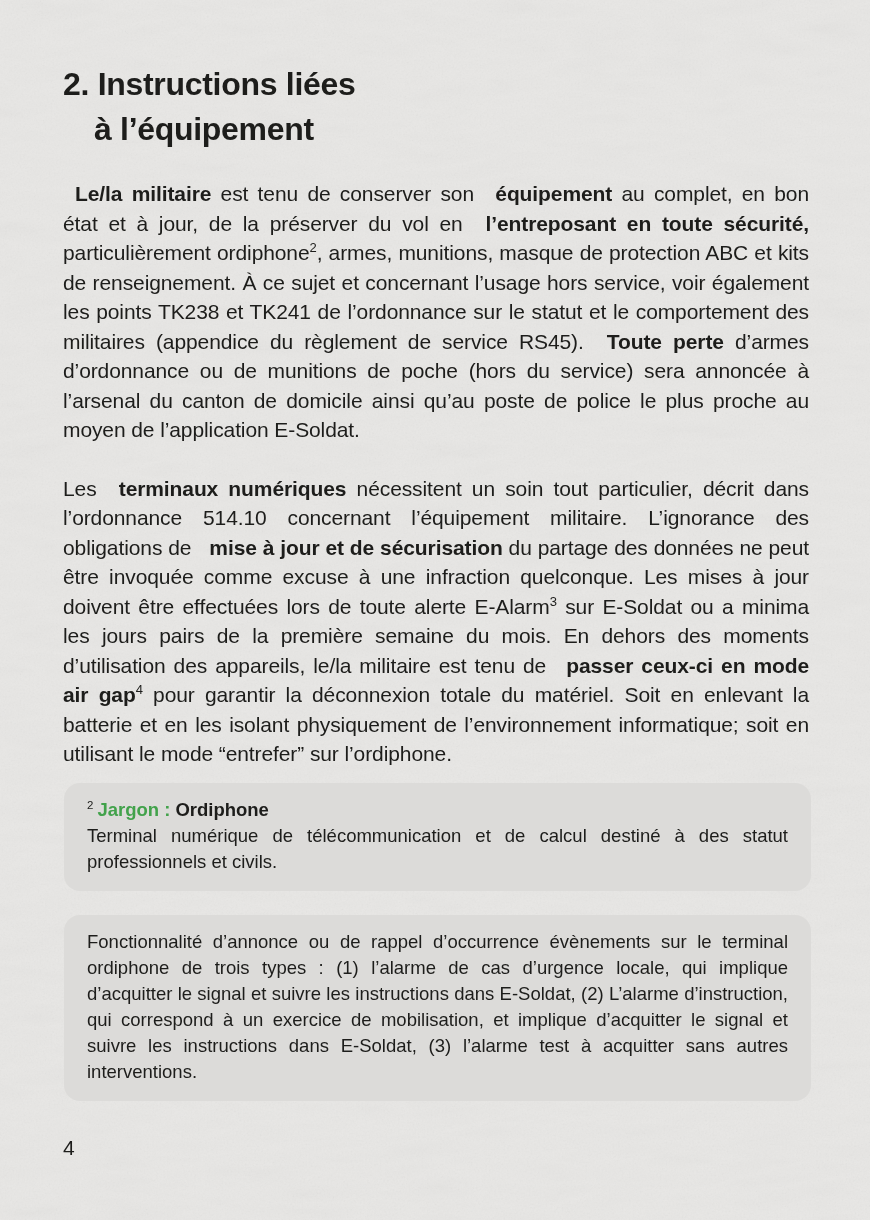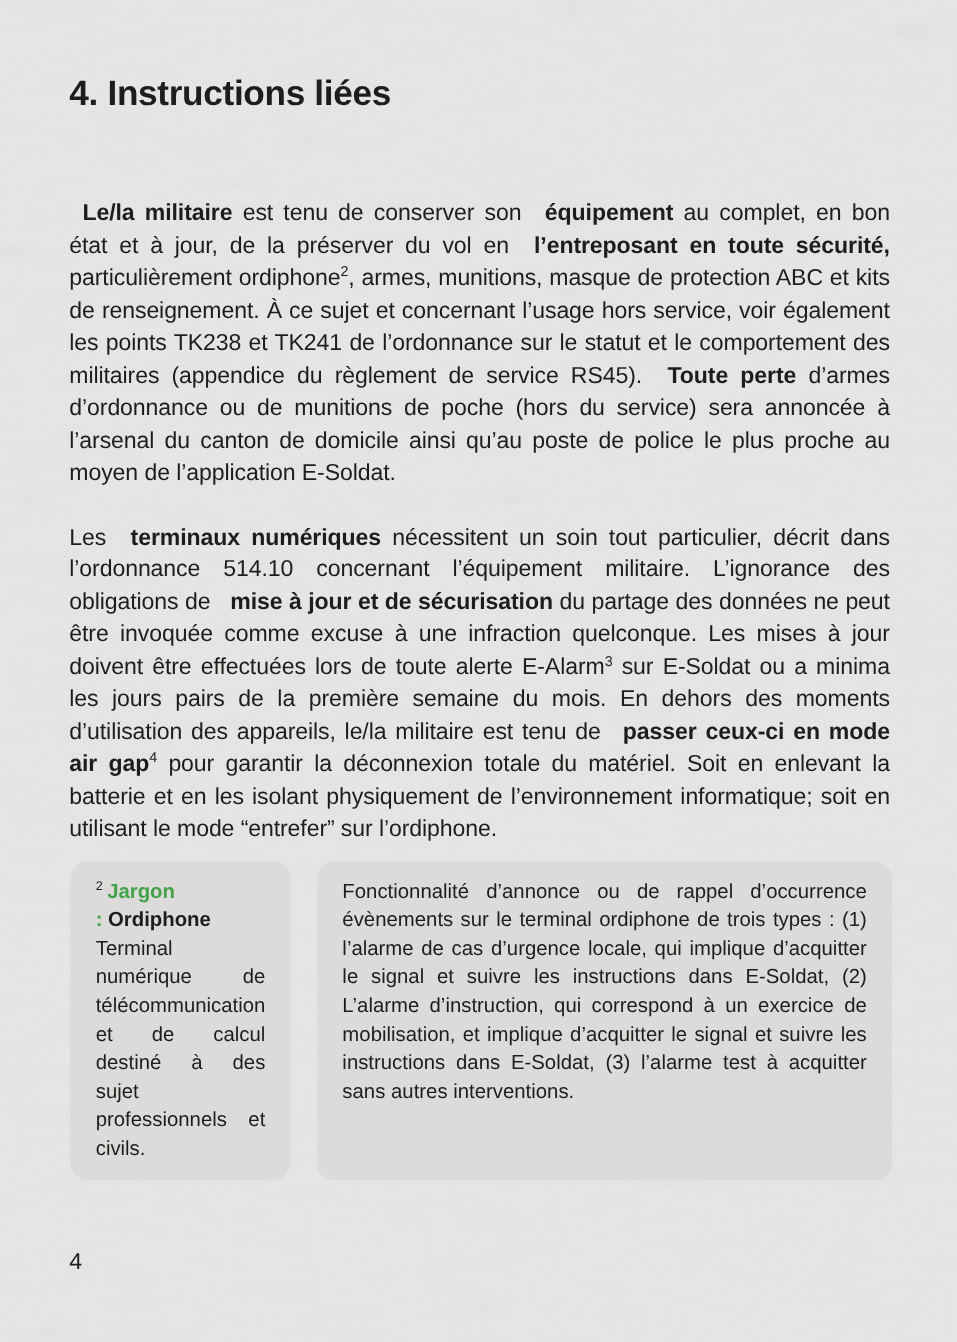--- a/index.html
+++ b/index.html
@@ -44,21 +44,21 @@
   }
   .body-text p { margin: 0 0 29px 0; }
   .bold { font-weight: bold; margin-left: 12px; }
   sup { font-size: 62%; line-height: 0; }
 
   .callouts {
     position: absolute;
     left: 64px; top: 783px;
     width: 747px;
     display: flex;
-    flex-direction: row;
+    flex-direction: column;
     gap: 24px;
   }
   .callout {
     background: var(--callout-bg, #dcdbd9);
     border-radius: 16px;
     padding: 14px 23px 16px 23px;
     font-size: 18.5px;
     line-height: 26px;
   }
   .callout-title { margin: 0; font-weight: bold; }
@@ -93,33 +93,34 @@
           <feFuncA type="linear" slope="0.08" intercept="0"></feFuncA>
         </feComponentTransfer>
     </filter>
     <rect width="870" height="1220" filter="url(#fibers)"></rect>
     <rect width="870" height="1220" filter="url(#grain)"></rect>
   </svg>
 
   <div class="content">
 
     <h1 class="heading">
-      <span class="line1">4. Instructions liées</span>
+      <span class="line1">2. Instructions liées</span>
+      <span class="line2">à l’équipement</span>
     </h1>
 
     <div class="body-text">
       <p><span class="bold">Le/la militaire</span><span> est tenu de conserver son </span><span class="bold">équipement</span><span> au complet, en bon état et à jour, de la préserver du vol en </span><span class="bold">l’entreposant en toute sécurité,</span><span> particulièrement ordiphone</span><sup>2</sup><span>, armes, munitions, masque de protection ABC et kits de renseignement. À ce sujet et concernant l’usage hors service, voir également les points TK238 et TK241 de l’ordonnance sur le statut et le comportement des militaires (appendice du règlement de service RS45). </span><span class="bold">Toute perte</span><span> d’armes d’ordonnance ou de munitions de poche (hors du service) sera annoncée à l’arsenal du canton de domicile ainsi qu’au poste de police le plus proche au moyen de l’application E-Soldat.</span></p>
       <p><span>Les </span><span class="bold">terminaux numériques</span><span> nécessitent un soin tout particulier, décrit dans l’ordonnance 514.10 concernant l’équipement militaire. L’ignorance des obligations de </span><span class="bold">mise à jour et de sécurisation</span><span> du partage des données ne peut être invoquée comme excuse à une infraction quelconque. Les mises à jour doivent être effectuées lors de toute alerte E-Alarm</span><sup>3</sup><span> sur E-Soldat ou a minima les jours pairs de la première semaine du mois. En dehors des moments d’utilisation des appareils, le/la militaire est tenu de </span><span class="bold">passer ceux-ci en mode air gap</span><sup>4</sup><span> pour garantir la déconnexion totale du matériel. Soit en enlevant la batterie et en les isolant physiquement de l’environnement informatique; soit en utilisant le mode “entrefer” sur l’ordiphone.</span></p>
     </div>
 
     <div class="callouts">
 
       <section class="callout">
         <p class="callout-title"><sup>2</sup><span class="jargon-label">Jargon :</span><span class="jargon-term">Ordiphone</span></p>
-        <p class="callout-body">Terminal numérique de télécommunication et de calcul destiné à des sujet professionnels et civils.</p>
+        <p class="callout-body">Terminal numérique de télécommunication et de calcul destiné à des statut professionnels et civils.</p>
       </section>
 
       <section class="callout">
         <p class="callout-body">Fonctionnalité d’annonce ou de rappel d’occurrence évènements sur le terminal ordiphone de trois types : (1) l’alarme de cas d’urgence locale, qui implique d’acquitter le signal et suivre les instructions dans E-Soldat, (2) L’alarme d’instruction, qui correspond à un exercice de mobilisation, et implique d’acquitter le signal et suivre les instructions dans E-Soldat, (3) l’alarme test à acquitter sans autres interventions.</p>
       </section>
 
     </div>
 
     <div class="page-number">4</div>
 

